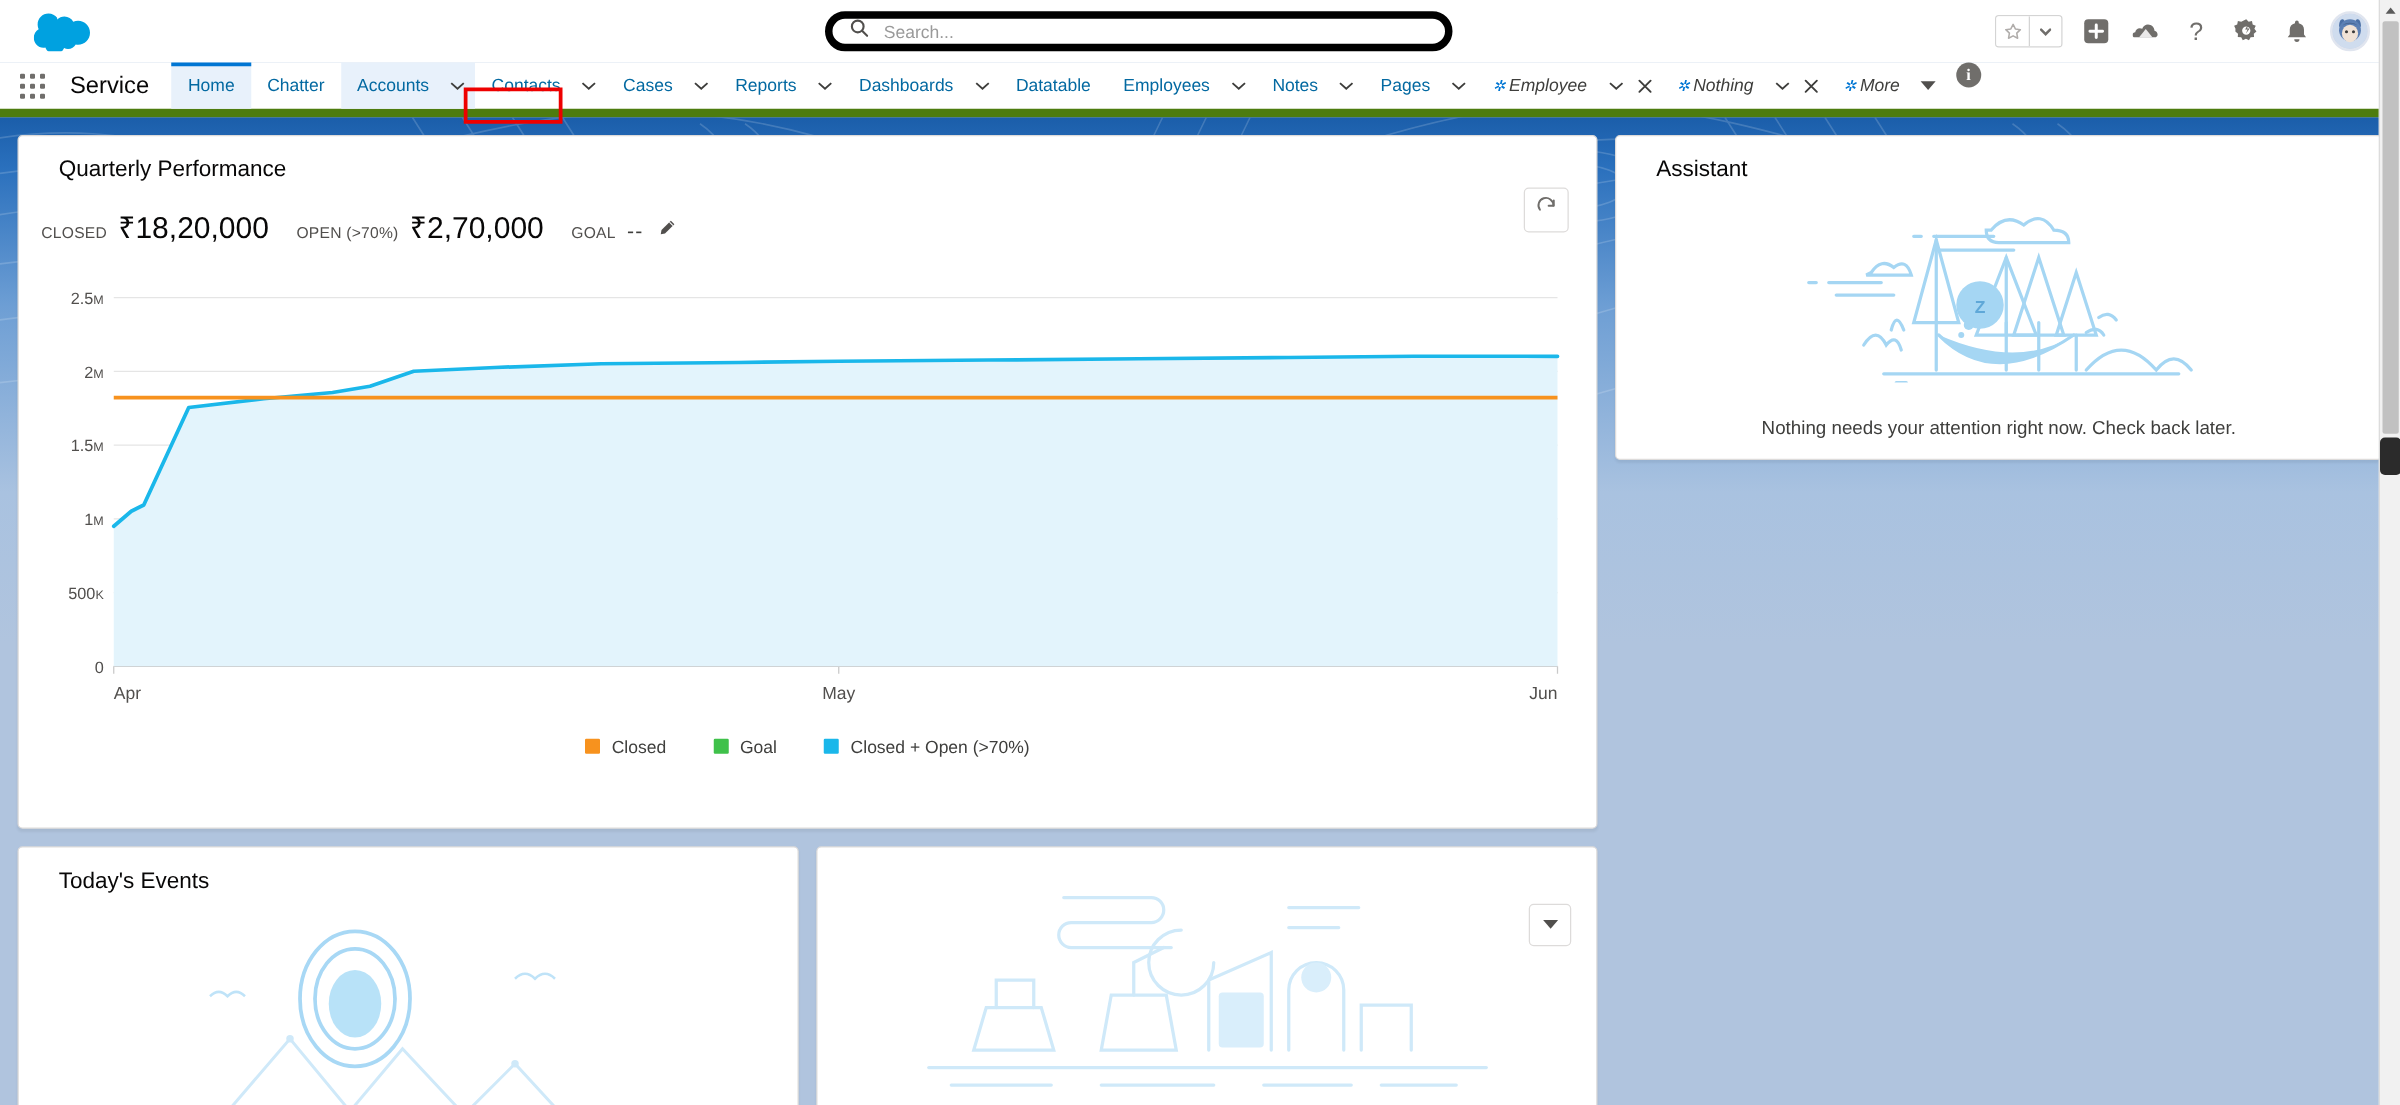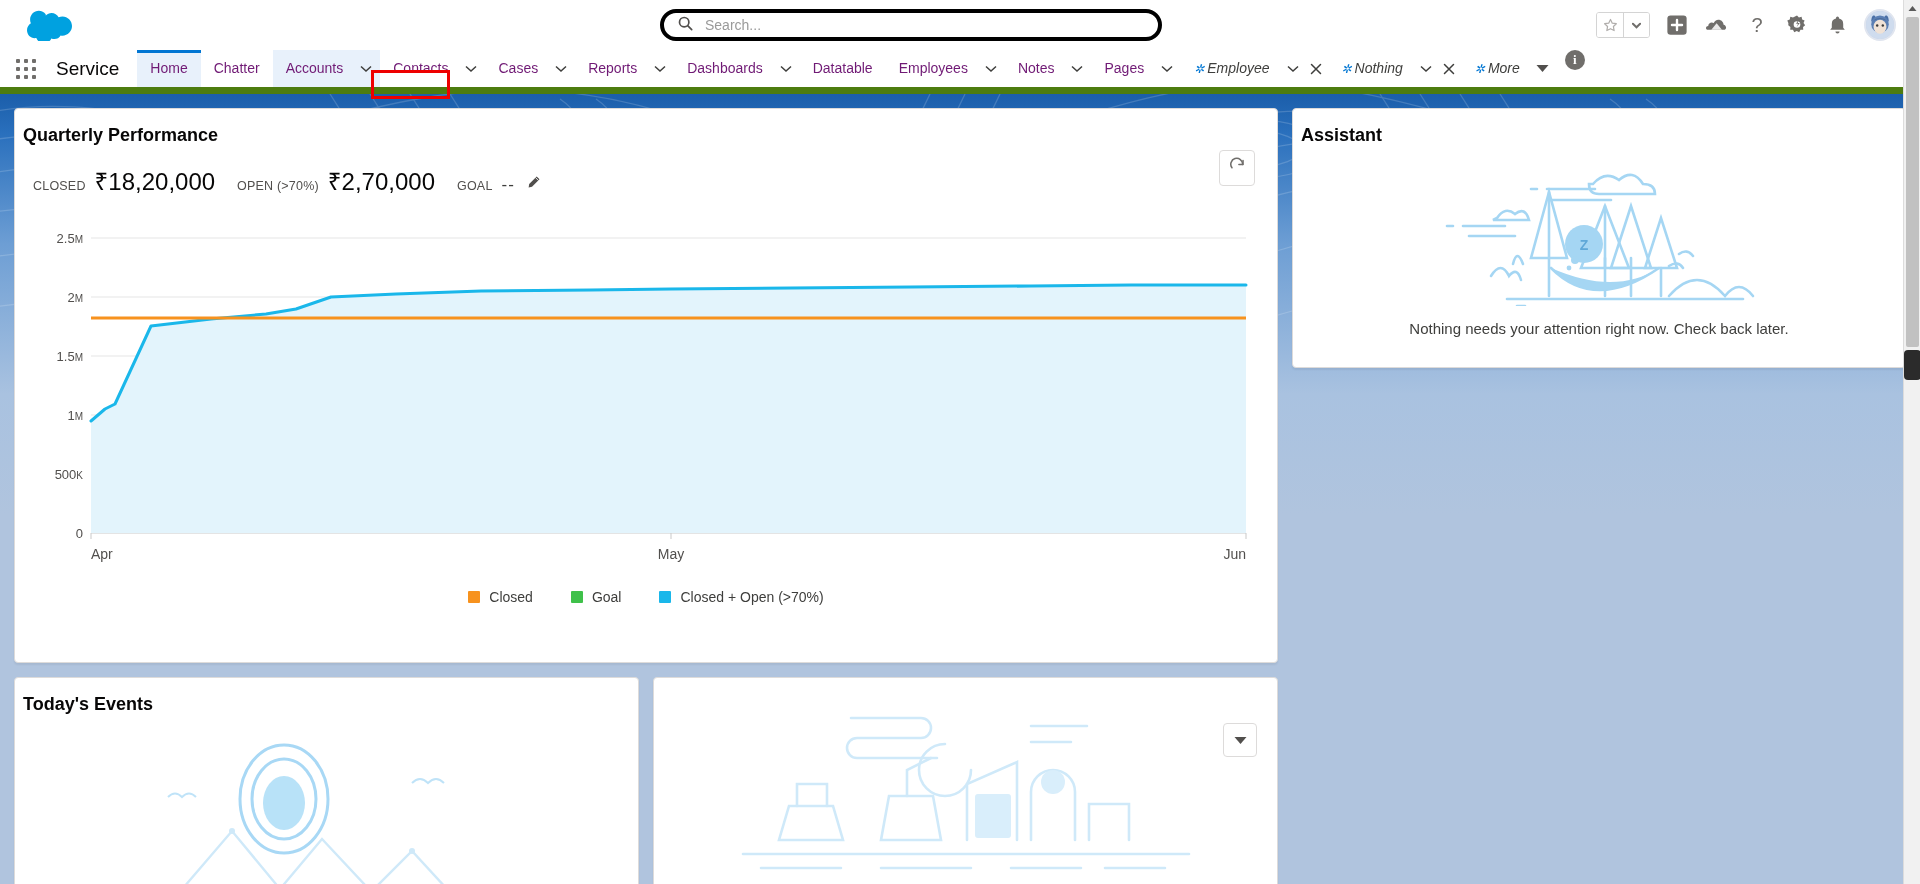--- a/index.html
+++ b/index.html
@@ -26,21 +26,21 @@
     display: flex; align-items: center; justify-content: center;
   }
   .search-wrap {
     position: absolute;
     left: 660px;
     width: 502px;
   }
   .search-box {
     display: flex; align-items: center;
     height: 32px;
-    border: 4px solid #000000;
+    border: 6px solid #000000;
     border-radius: 16px;
     background: #fff;
     padding: 0 14px;
   }
   .search-box svg { flex: 0 0 auto; }
   .search-input {
     border: none; outline: none;
     font-size: 14px;
     color: #514f4d;
     margin-left: 10px;
@@ -121,21 +121,21 @@
     min-width: 0;
   }
   .nav-item {
     display: flex; align-items: center;
     position: relative;
     padding: 0 2px;
     flex: 0 0 auto;
   }
   .nav-label {
     font-size: 14px;
-    color: #701a75;
+    color: #0369a1;
     padding: 0 11px;
     line-height: 43px;
     white-space: nowrap;
   }
   .nav-item.active { background: #e8f1fb; }
   .nav-item.active::after {
     content: "";
     position: absolute;
     left: 0; right: 0; top: 0;
     height: 3px;
@@ -205,23 +205,23 @@
   .col-right { width: 614px; flex: 0 0 auto; }
 
   .card {
     background: #fff;
     border-radius: 4px;
     box-shadow: 0 2px 2px rgba(0,0,0,0.06);
     border: 1px solid #dddbda;
   }
   .card-title {
     font-size: 18px;
-    font-weight: bold;
+    font-weight: normal;
     color: #080707;
-    padding: 16px 20px 6px 8px;
+    padding: 16px 20px 6px 32px;
   }
 
   
   .qp-card { position: relative; height: 555px; }
   .refresh-btn {
     position: absolute;
     right: 22px; top: 41px;
     width: 36px; height: 36px;
     border: 1px solid #dddbda;
     border-radius: 4px;
@@ -269,21 +269,21 @@
   
   .assistant-card { height: 260px; position: relative; }
   .assistant-illus {
     display: flex; justify-content: center;
     margin-top: 4px;
   }
   .assistant-msg {
     text-align: center;
     font-size: 15px;
     color: #3e3e3c;
-    margin-top: 14px;
+    margin-top: 28px;
   }
 
   
   .bottom-row { display: flex; gap: 14px; margin-top: 14px; }
   .events-card { width: 625px; height: 310px; position: relative; overflow: hidden; }
   .tasks-card { width: 625px; height: 310px; position: relative; overflow: hidden; }
   .tasks-caret-btn {
     position: absolute;
     right: 20px; top: 45px;
     width: 34px; height: 34px;

